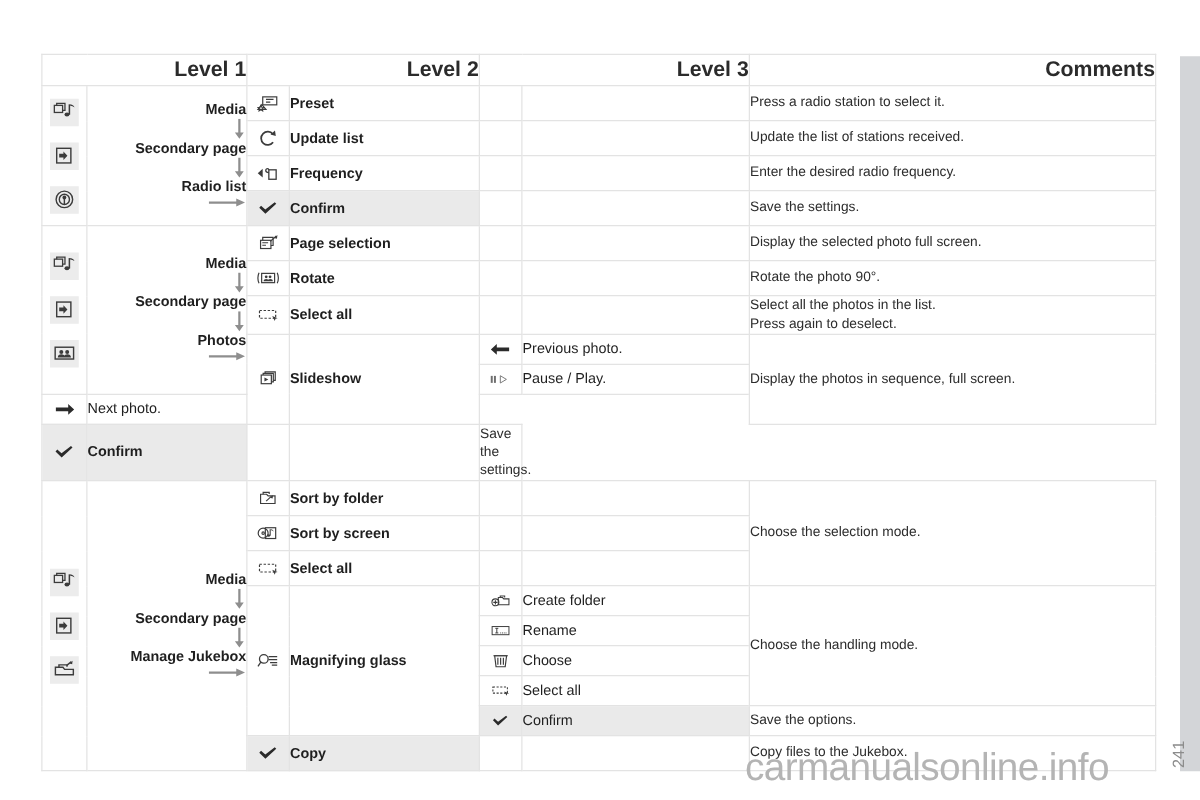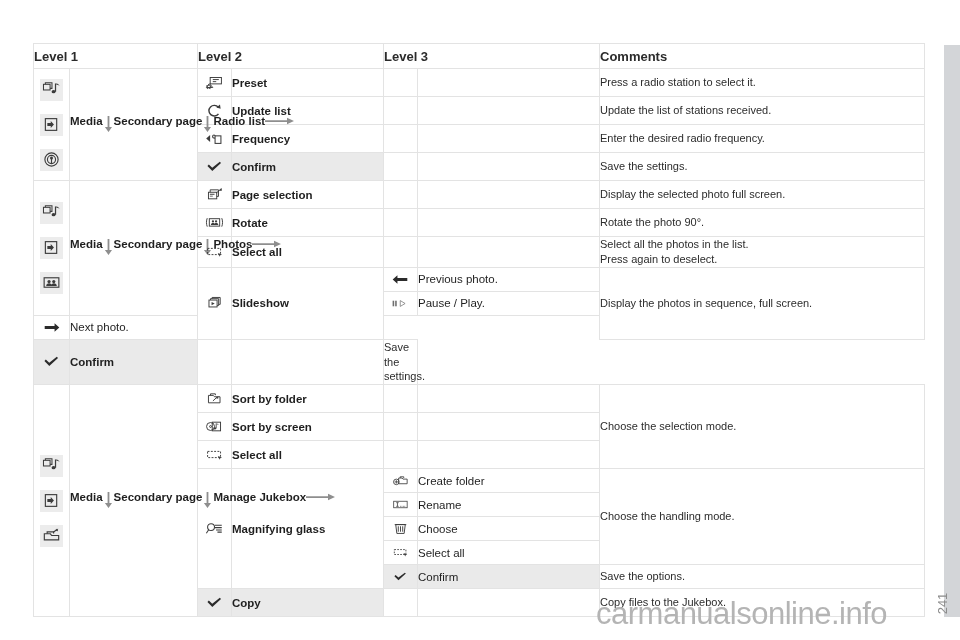--- a/index.html
+++ b/index.html
@@ -67,24 +67,24 @@
     border: 1px solid #e3e3e3;
     padding: 0;
     vertical-align: middle;
     background: #ffffff;
   }
 
   
   th.hdr {
     background: #e9e9e9;
     height: 24px;
-    font-size: 13px;
+    font-size: 17px;
     font-weight: bold;
     color: #2b2b2b;
-    text-align: left;
+    text-align: right;
     border: 1px solid #dcdcdc;
     font-family: "Liberation Sans", sans-serif;
   }
 
   
   td.l1icons {
     width: 36px;
     text-align: center;
     padding: 4px 0;
   }
@@ -105,21 +105,22 @@
   }
 
   
   td.l1path {
     width: 128px;
     text-align: center;
     padding: 8px 4px;
   }
   .path {
     display: flex;
-    align-items: flex-start;
+    flex-direction: column;
+    align-items: flex-end;
     line-height: 1.05;
   }
   .path .step {
     font-size: 11.5px;
     font-weight: bold;
     color: #1f1f1f;
     white-space: nowrap;
   }
   .arrow-down {
     display: block;

